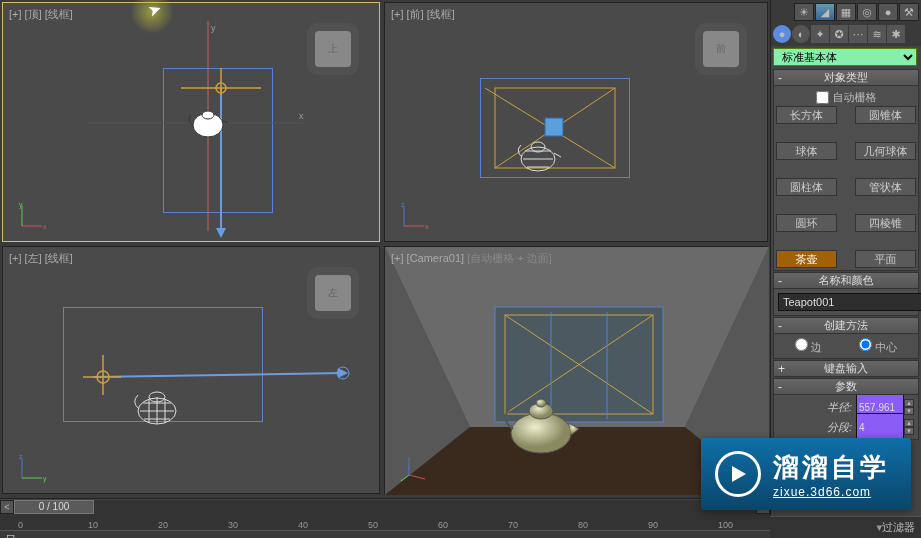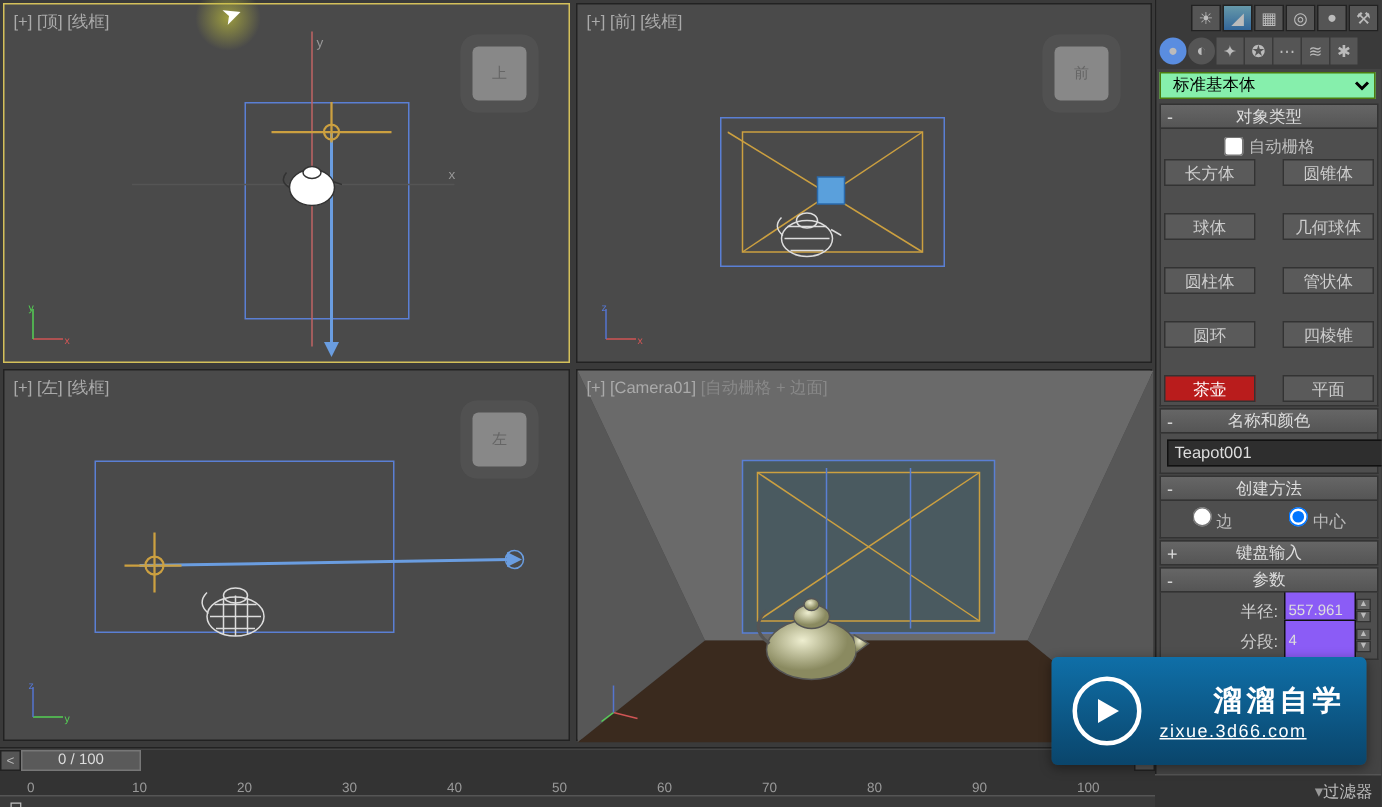--- a/index.html
+++ b/index.html
@@ -88,35 +88,35 @@
       gap: 4px; height: 18px;
     }
     .obj-grid {
       display: grid; grid-template-columns: 1fr 1fr; gap: 18px;
     }
     .obj-btn {
       height: 18px; background: #5a5a5a; border: 1px solid #333;
       display: flex; align-items: center; justify-content: center;
       color: #ccc; font-size: 11px;
     }
-    .obj-btn.active { background: #b91c1c; color: #fff; }
+    .obj-btn.active { background: #a16207; color: #fff; }
     .name-row { display: flex; gap: 2px; padding: 2px; }
     .name-input {
       flex: 1; height: 18px; background: #2e2e2e;
       border: 1px solid #111; color: #ddd; padding: 0 4px; font-size: 11px;
     }
     .radio-row {
       display: flex; justify-content: space-around;
       align-items: center; height: 20px;
     }
     .param-row {
       display: flex; align-items: center; justify-content: flex-end;
       gap: 4px; height: 20px; padding-right: 2px;
     }
-    .param-label { color: #ccc; }
+    .param-label { color: #ccc; font-style: italic; }
     .spinner {
       display: flex; align-items: center;
     }
     .spinner-input {
       width: 48px; height: 28px; background: #8b5cf6;
       border: 1px solid #111; color: #ddd; font-size: 10px;
       padding: 0 2px; text-align: left;
     }
     .spinner-btns {
       display: flex; flex-direction: column; width: 10px;
@@ -182,21 +182,21 @@
       background: linear-gradient(180deg,#0f6fa8,#0a456b);
       border-radius: 4px; display: flex; align-items: center;
       padding: 0 14px; gap: 12px; z-index: 40;
       box-shadow: 0 2px 8px rgba(0,0,0,.4);
     }
     .brand-logo .play {
       width: 46px; height: 46px; border: 3px solid #fff;
       border-radius: 50%; display:flex; align-items:center;justify-content:center;
     }
     .brand-logo .txt { display:flex; flex-direction:column; color:#fff; }
-    .brand-logo .cn { font-size: 19px; font-weight: bold; letter-spacing:3px;margin-left:36px;}
+    .brand-logo .cn { font-size: 26px; font-weight: bold; letter-spacing:3px;}
     .brand-logo .en { font-size: 12px; letter-spacing:1px;text-decoration:underline; }
     
     .scene-box { position:absolute; border:1px solid #5a7fd4; }
     .teapot-wire {
       position:absolute; display:flex;align-items:center;justify-content:center;
     }
     .bottom-bar {
       position:absolute; left:770px; bottom:0; width:151px; height:22px;
       background:#333; border-top:1px solid #555;
       display:flex; align-items:center; justify-content:flex-end; padding:0 6px;

